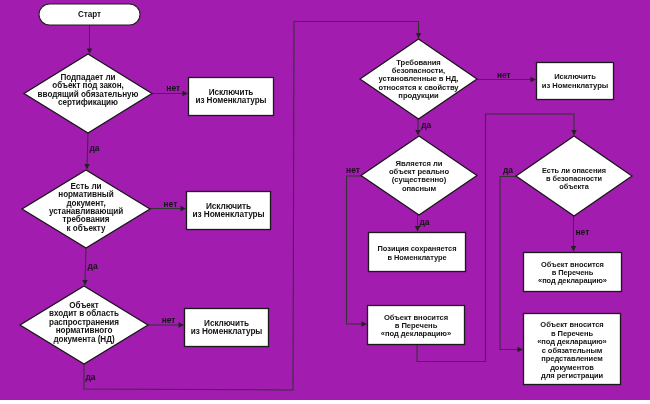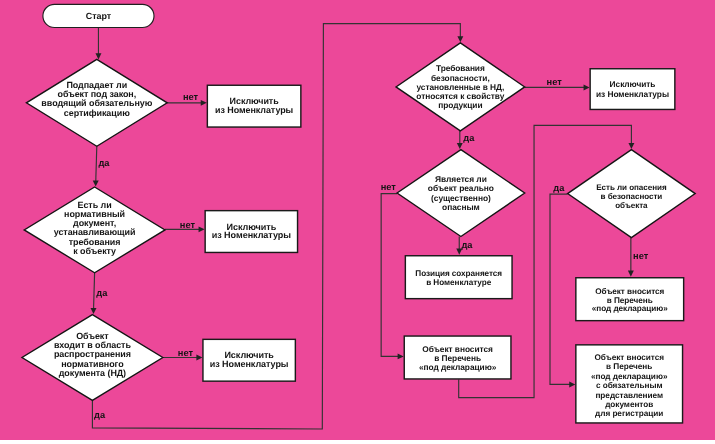--- a/index.html
+++ b/index.html
@@ -1,19 +1,19 @@
 <!DOCTYPE html>
 <html><head>
 <meta charset="utf-8">
 <title>Flowchart</title>
 <style>
   html,body{margin:0;padding:0;background:#ffffff;}
   body{width:650px;height:404px;overflow:hidden;
        font-family:"Liberation Sans",sans-serif;}
-  #sheet{position:relative;width:650px;height:400px;background:#ec4899;}
+  #sheet{position:relative;width:650px;height:400px;background:#a21caf;}
   svg#fc{position:absolute;left:0;top:0;display:block;}
   .shape{fill:#ffffff;stroke:#1a1a1a;stroke-width:1.3;}
   .shape-dia{stroke-width:1.25;stroke:#151515;}
   .shape-term{fill:#ffffff;stroke:#1f1f1f;stroke-width:1.05;}
   .conn{fill:none;stroke:#333333;stroke-width:1.05;stroke-linecap:butt;stroke-linejoin:miter;}
   .ntext{font-family:"Liberation Sans",sans-serif;font-weight:bold;font-size:8.15px;
          fill:#141414;text-anchor:middle;letter-spacing:-0.05px;}
   .etext{font-family:"Liberation Sans",sans-serif;font-weight:bold;font-size:8.45px;
          fill:#141414;text-anchor:middle;}
   .arrowhead{fill:#222222;stroke:none;}

